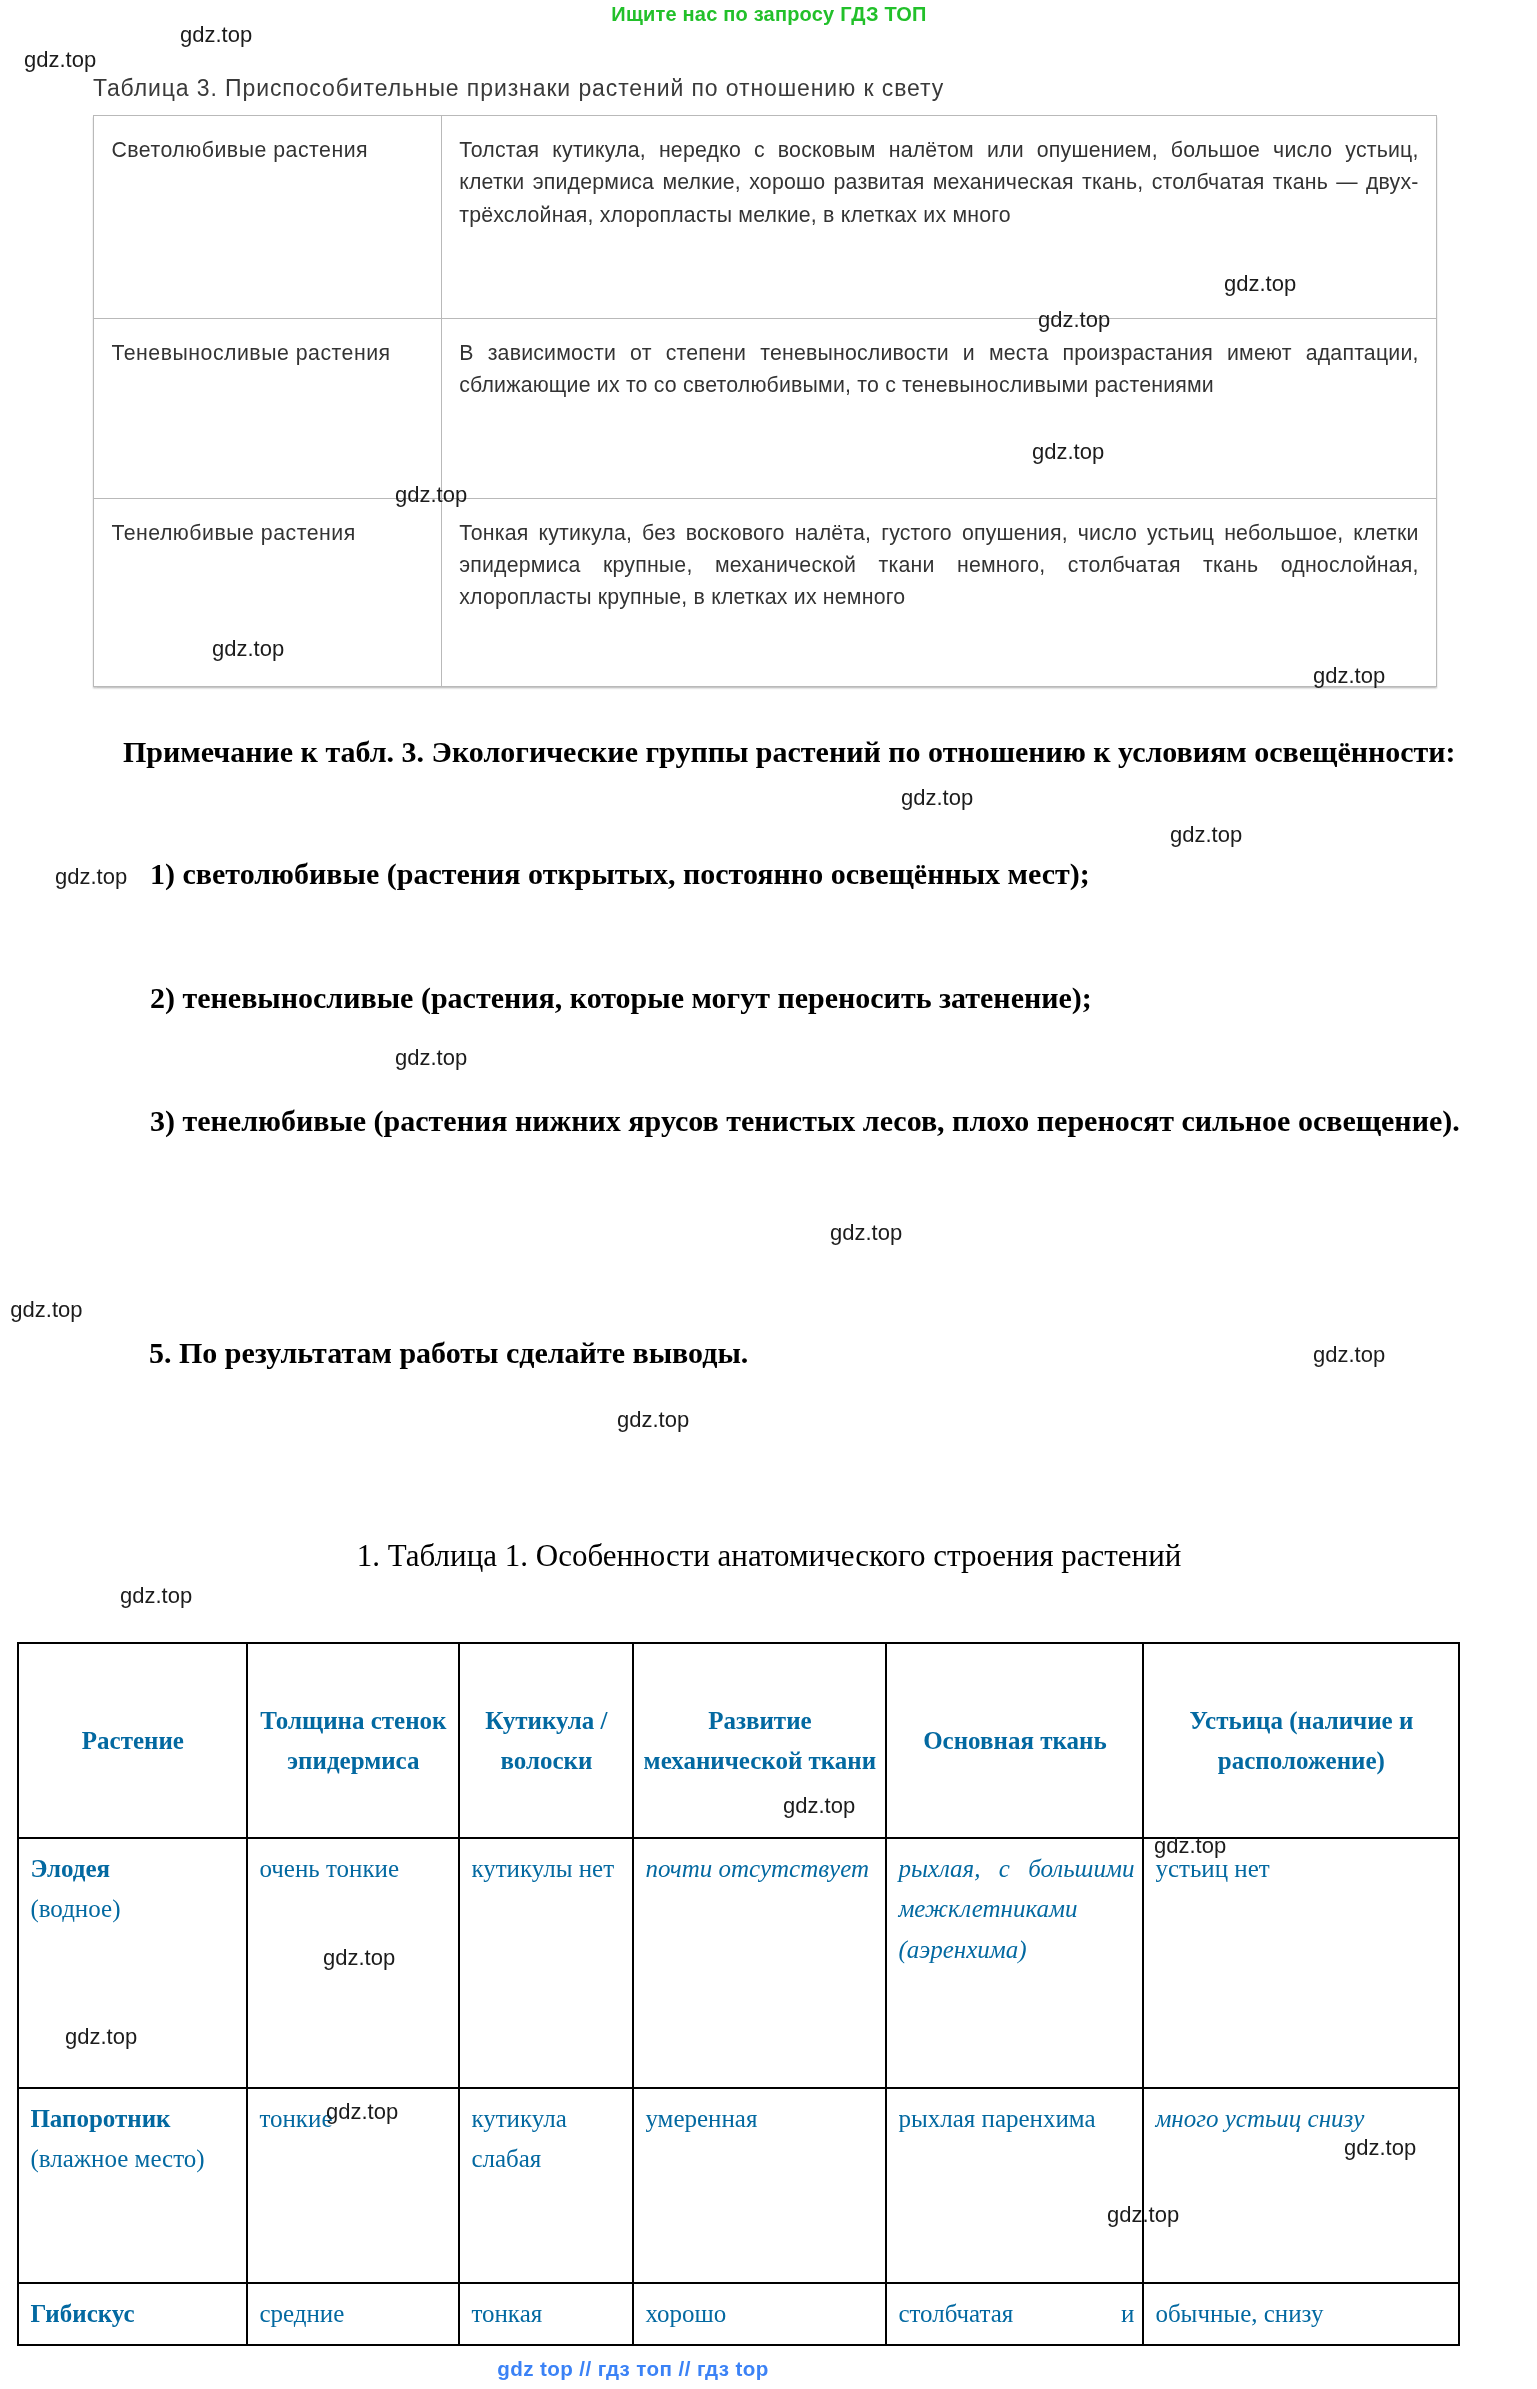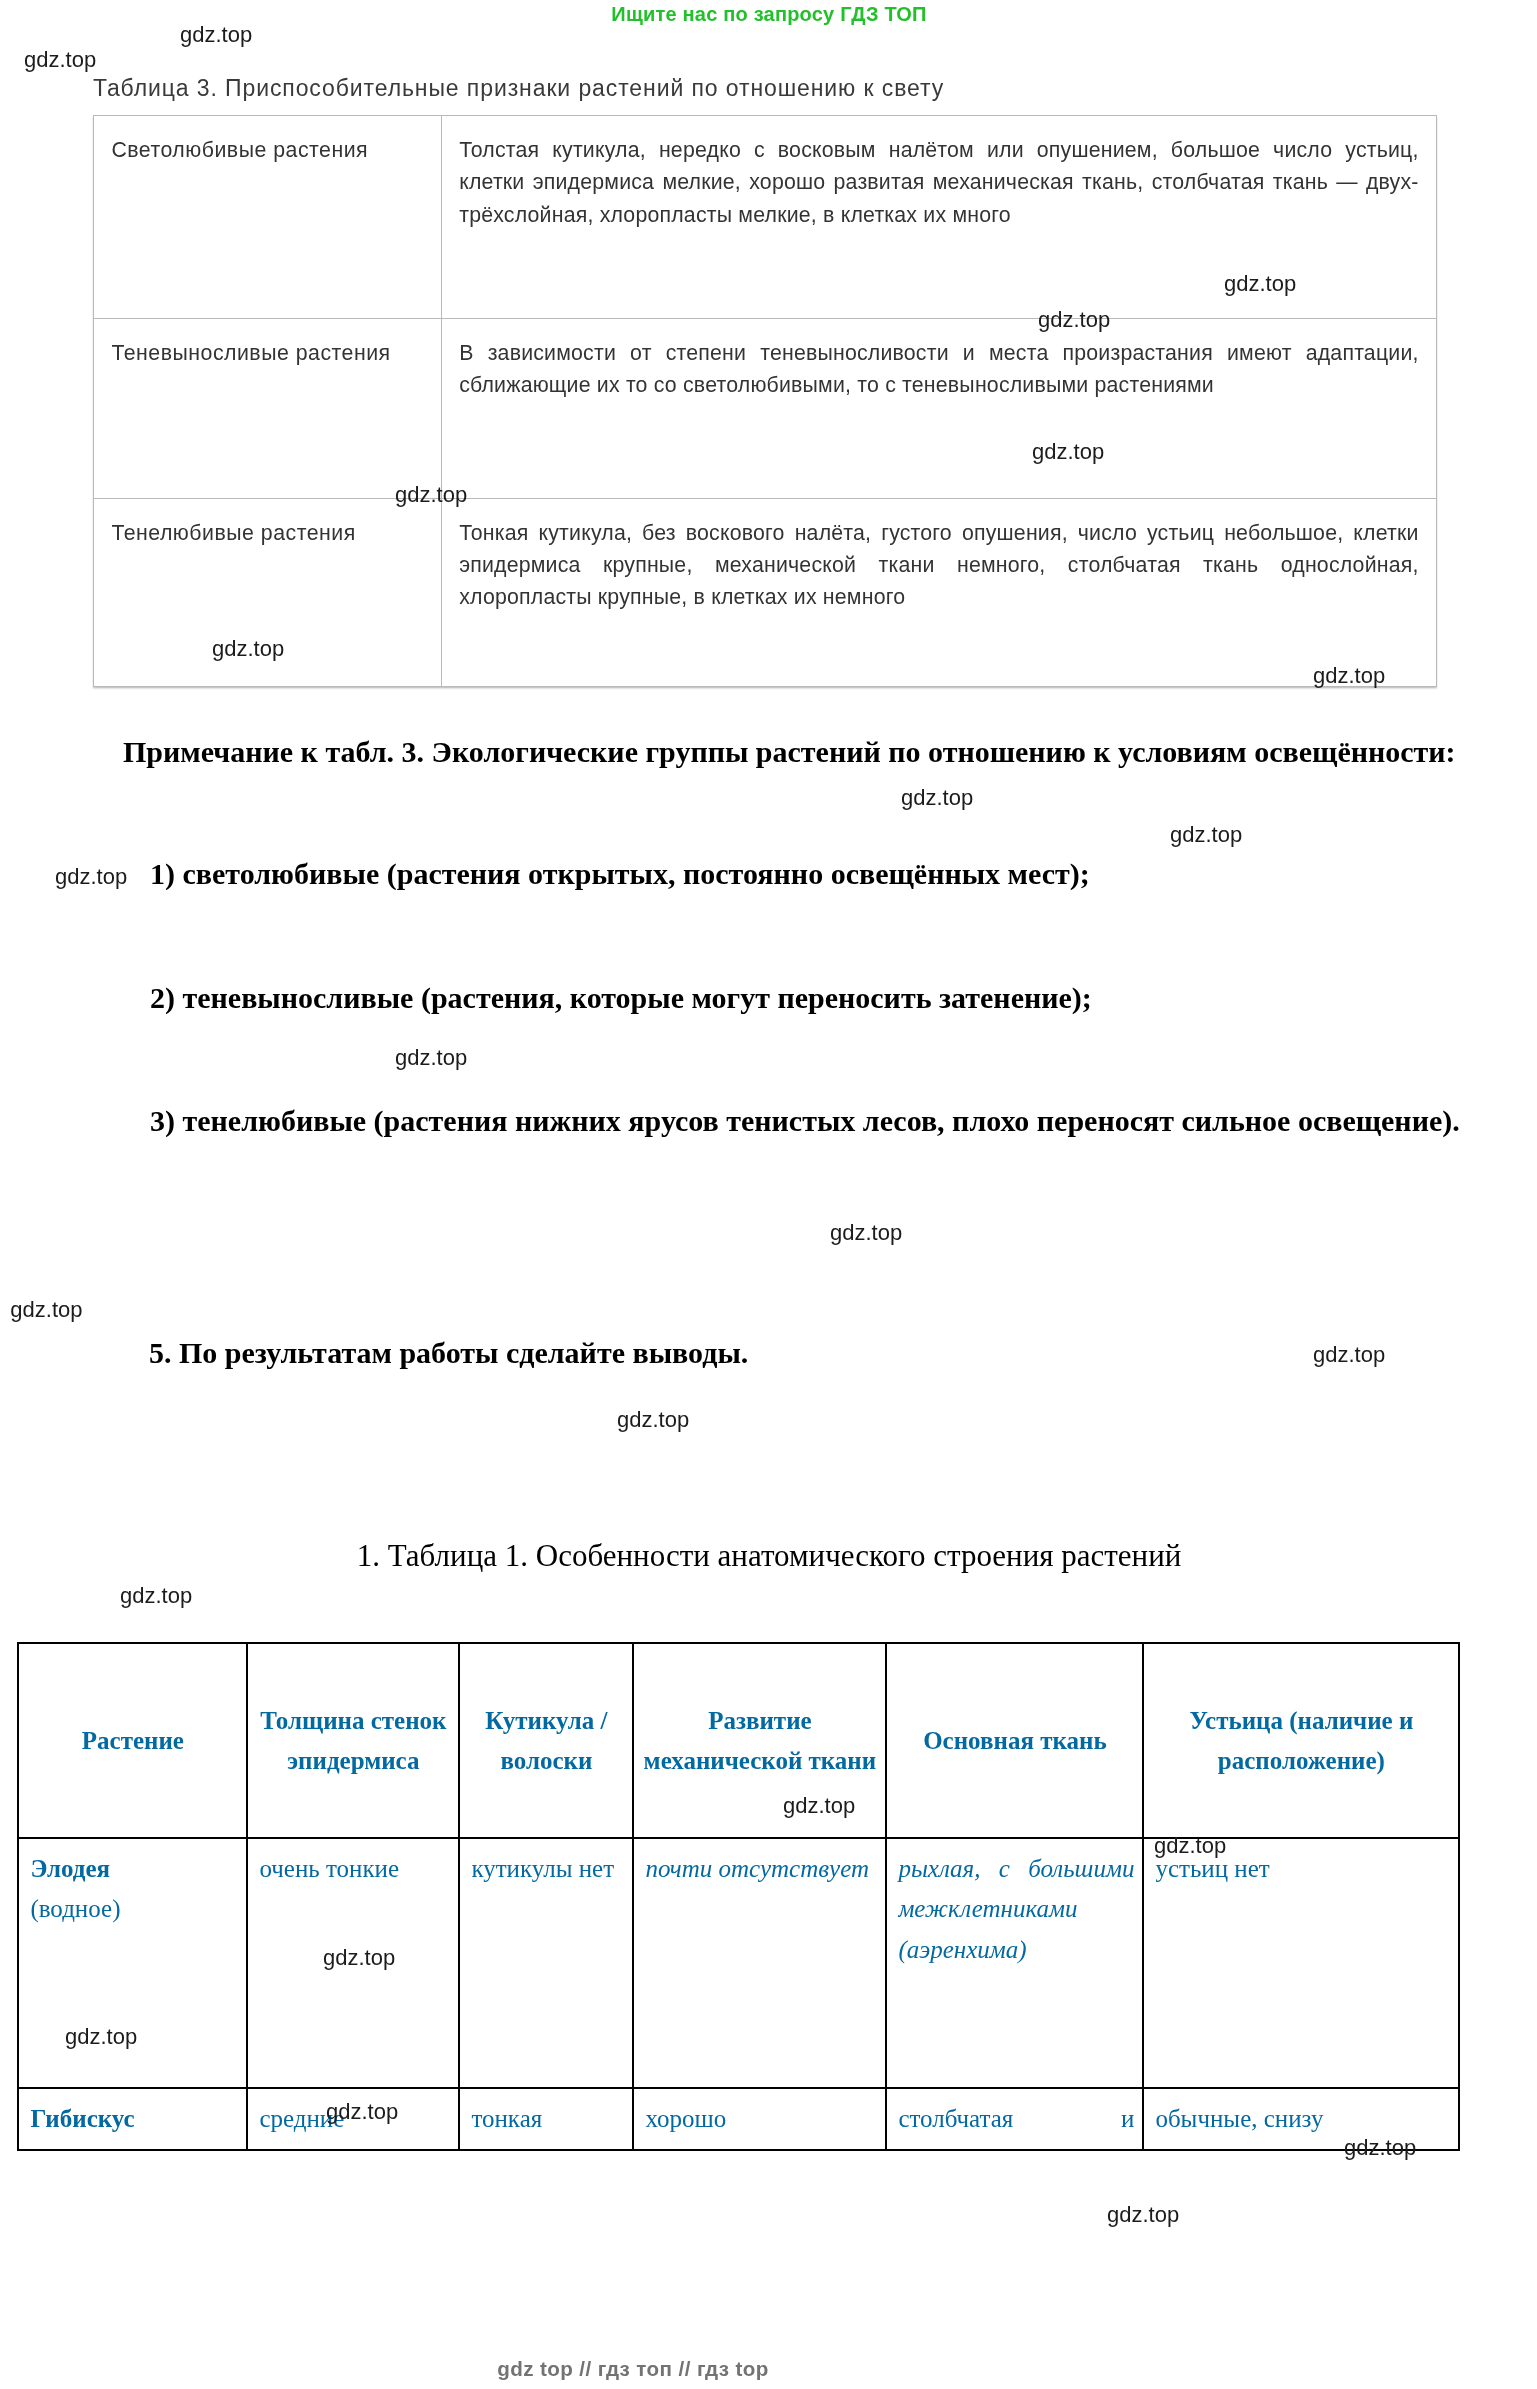--- a/index.html
+++ b/index.html
@@ -33,21 +33,21 @@
   
   .promo-footer {
     position: absolute;
     bottom: 8px;
     left: 0;
     width: 1266px;
     text-align: center;
     font-family: "Liberation Sans", "DejaVu Sans", sans-serif;
     font-size: 20.6px;
     font-weight: 600;
-    color: #737373;
+    color: #3b82f6;
     letter-spacing: 0.4px;
   }
 
   
   .wm {
     position: absolute;
     font-family: "Liberation Sans", "DejaVu Sans", sans-serif;
     font-size: 22px;
     font-weight: 400;
     color: #1c1c1c;
@@ -247,20 +247,31 @@
         <td class="first">
           <span class="cellline">Элодея</span>
           <span class="cellline sub">(водное)</span>
         </td>
         <td>очень тонкие</td>
         <td>кутикулы нет</td>
         <td class="jst-loose">почти отсутствует</td>
         <td class="jst-loose">рыхлая, с большими межклетниками (аэренхима)</td>
         <td>устьиц нет</td>
       </tr>
+      <tr class="row-fern">
+        <td class="first">
+          <span class="cellline">Папоротник</span>
+          <span class="cellline sub">(влажное место)</span>
+        </td>
+        <td>тонкие</td>
+        <td>кутикула слабая</td>
+        <td>умеренная</td>
+        <td>рыхлая паренхима</td>
+        <td class="jst-loose">много устьиц снизу</td>
+      </tr>
       <tr class="row-hib">
         <td class="first">
           <span class="cellline">Гибискус</span>
         </td>
         <td>средние</td>
         <td>тонкая</td>
         <td>хорошо</td>
         <td class="jst">столбчатая и</td>
         <td>обычные, снизу</td>
       </tr>

